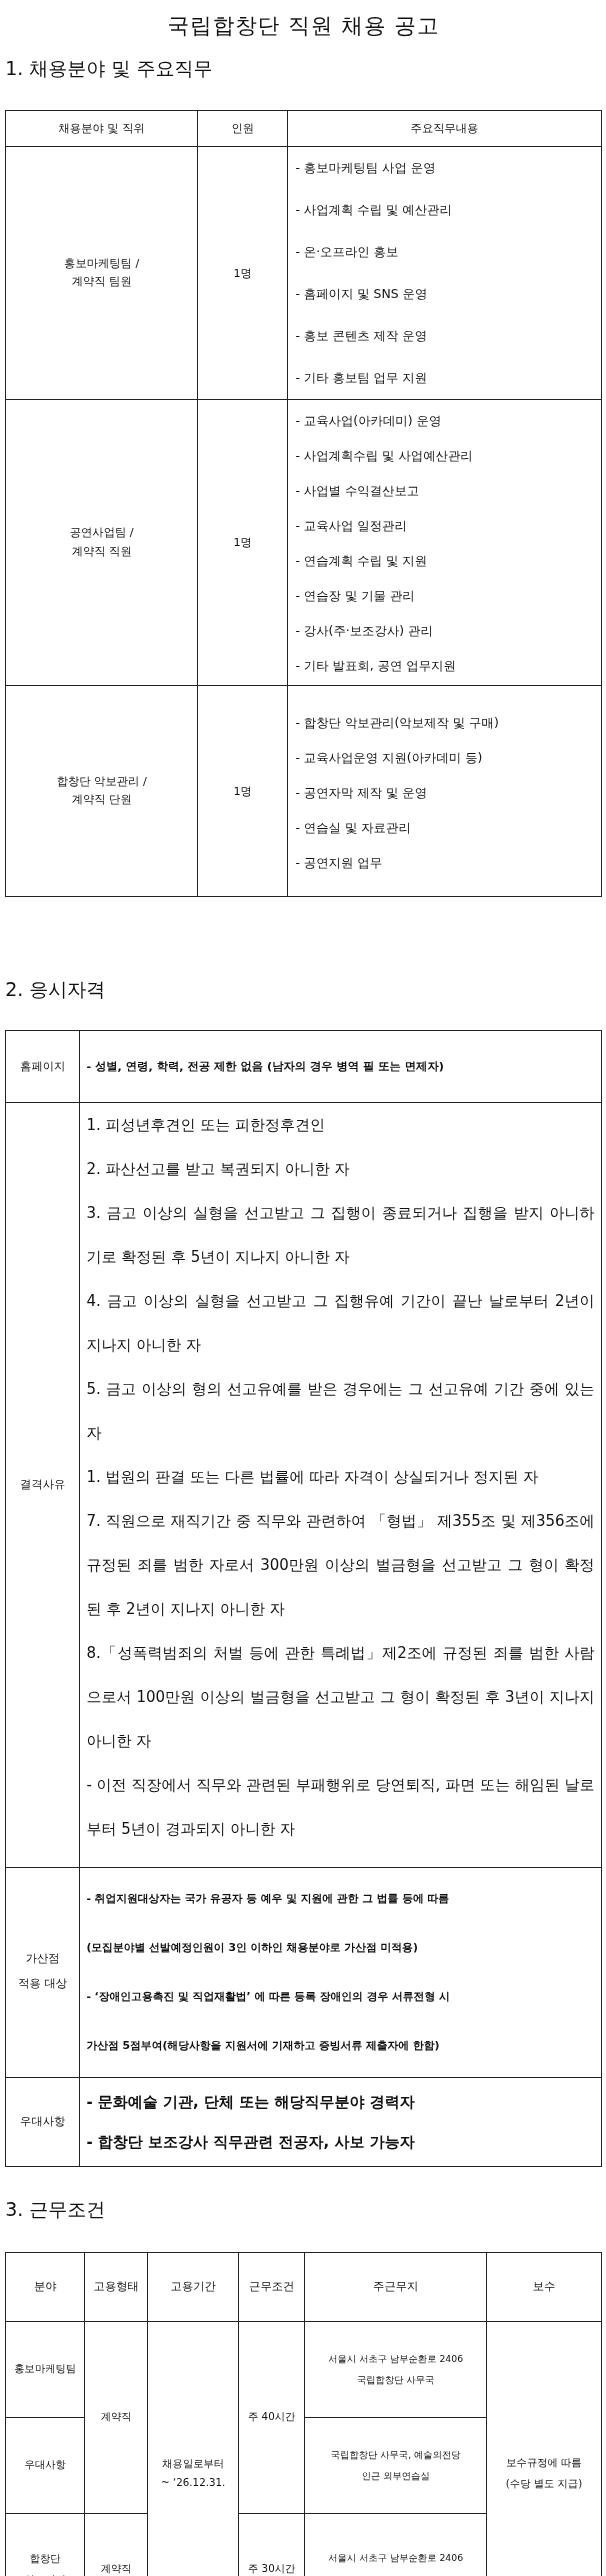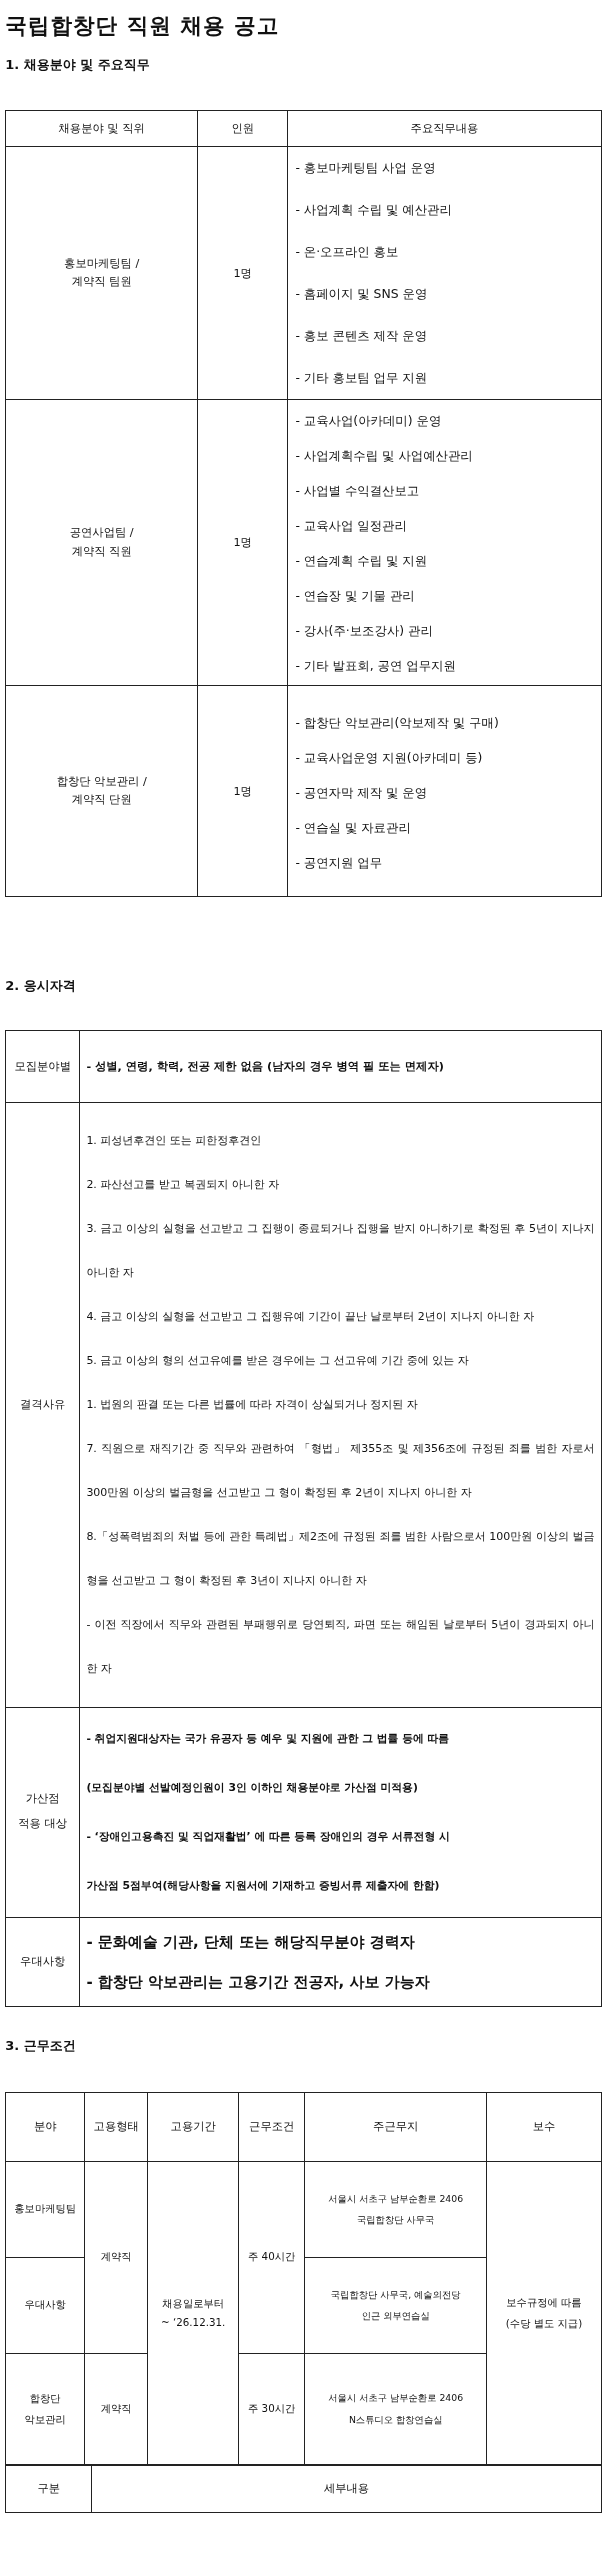--- a/index.html
+++ b/index.html
@@ -1,19 +1,19 @@
 <!DOCTYPE html>
 <html style="font-size:8.2px"><head>
 <meta charset="utf-8">
 <style>
   * { box-sizing: border-box; margin: 0; padding: 0; }
   body { width: 607px; background: #ffffff; color: #111; font-family: "DejaVu Sans", "Liberation Sans", sans-serif; }
   .page { width: 607px; padding: 0 5.2px; position: relative; }
-  h1.title { text-align: left; font-size: 21.6px; font-weight: bold; letter-spacing: 1px; padding-top: 11.3px; height: 56px; }
-  h2.sec { font-size: 13px; font-weight: bold; margin: 0; }
+  h1.title { text-align: center; font-size: 21.6px; font-weight: normal; letter-spacing: 1px; padding-top: 11.3px; height: 56px; }
+  h2.sec { font-size: 19px; font-weight: normal; margin: 0; }
   table { border-collapse: collapse; width: 100%; table-layout: fixed; }
   td, th { border: 0.5px solid #222; vertical-align: middle; font-weight: normal; margin-top: 44px; }
   table.outer { border-top: 1px solid #222; border-bottom: 1px solid #222; }
   .c { text-align: center; }
   .fs22 { font-size: 11.3px; }
   .fs20 { font-size: 10.3px; }
   .fs18 { font-size: 9.3px; }
   .dash-list div { line-height: 42px; font-size: 12.4px; padding-left: 7.2px; }
   .dash-list.tight div { line-height: 35px; }
   .jt { text-align: justify; }
@@ -84,26 +84,26 @@
     </table>
 
   <h2 class="sec" style="margin-top:80px;height:53px;">2. 응시자격</h2>
   <table class="outer">
     <colgroup>
         <col style="width:74px">
         <col>
       </colgroup>
     <tbody>
         <tr style="height:72px">
-      <td class="c fs22">모집분야별</td>
+      <td class="c fs22">홈페이지</td>
       <td class="pad fs22 bold">- 성별, 연령, 학력, 전공 제한 없음 (남자의 경우 병역 필 또는 면제자)</td>
     </tr>
     <tr>
       <td class="c fs22">결격사유</td>
-      <td class="pad jt" style="font-size:11px;line-height:44px;padding-top:16px;padding-bottom:15.5px">
+      <td class="pad jt" style="font-size:15px;line-height:44px;padding-top:0;padding-bottom:15.5px">
         <div>1. 피성년후견인 또는 피한정후견인</div>
         <div>2. 파산선고를 받고 복권되지 아니한 자</div>
         <div>3. 금고 이상의 실형을 선고받고 그 집행이 종료되거나 집행을 받지 아니하기로 확정된 후 5년이 지나지 아니한 자</div>
         <div>4. 금고 이상의 실형을 선고받고 그 집행유예 기간이 끝난 날로부터 2년이 지나지 아니한 자</div>
         <div>5. 금고 이상의 형의 선고유예를 받은 경우에는 그 선고유예 기간 중에 있는 자</div>
         <div>1. 법원의 판결 또는 다른 법률에 따라 자격이 상실되거나 정지된 자</div>
         <div>7. 직원으로 재직기간 중 직무와 관련하여 「형법」 제355조 및 제356조에 규정된 죄를 범한 자로서 300만원 이상의 벌금형을 선고받고 그 형이 확정된 후 2년이 지나지 아니한 자</div>
         <div>8.「성폭력범죄의 처벌 등에 관한 특례법」제2조에 규정된 죄를 범한 사람으로서 100만원 이상의 벌금형을 선고받고 그 형이 확정된 후 3년이 지나지 아니한 자</div>
         <div>- 이전 직장에서 직무와 관련된 부패행위로 당연퇴직, 파면 또는 해임된 날로부터 5년이 경과되지 아니한 자</div>
       </td>
@@ -115,21 +115,21 @@
         <div>- 취업지원대상자는 국가 유공자 등 예우 및 지원에 관한 그 법률 등에 따름</div>
         <div>(모집분야별 선발예정인원이 3인 이하인 채용분야로 가산점 미적용)</div>
         <div>- ‘장애인고용촉진 및 직업재활법’ 에 따른 등록 장애인의 경우 서류전형 시</div>
         <div>가산점 5점부여(해당사항을 지원서에 기재하고 증빙서류 제출자에 한함)</div>
       </td>
     </tr>
     <tr style="height:89px">
       <td class="c fs22">우대사항</td>
       <td class="pad bold" style="font-size:15px;line-height:40px">
         <div>- 문화예술 기관, 단체 또는 해당직무분야 경력자</div>
-        <div>- 합창단 악보관리는 고용기간 전공자, 사보 가능자</div>
+        <div>- 합창단 보조강사 직무관련 전공자, 사보 가능자</div>
       </td>
     </tr>
   </tbody>
     </table>
 
   <h2 class="sec" style="margin-top:30px;height:55px;">3. 근무조건</h2>
   <table class="outer">
     <colgroup>
         <col style="width:79px">
         <col style="width:63px">

